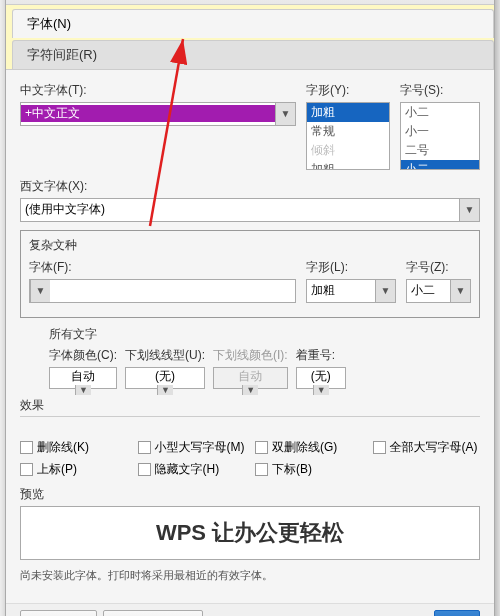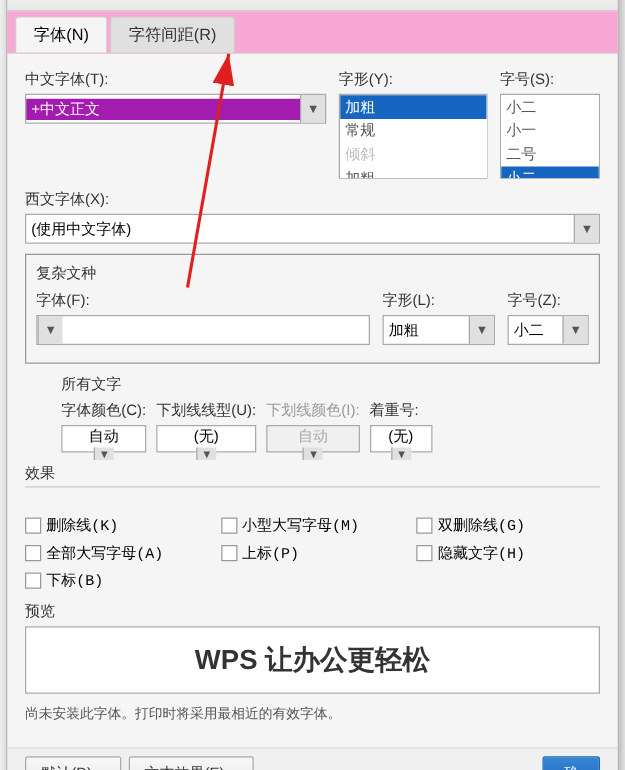--- a/index.html
+++ b/index.html
@@ -56,25 +56,26 @@
       border: none;
       cursor: pointer;
       font-size: 14px;
       color: #666;
       display: flex;
       align-items: center;
       justify-content: center;
     }
     .tabs {
       display: flex;
-      background: #f9a8d4;
+      background: #fef9c3;
       border-bottom: 1px solid #ccc;
       padding-top: 4px;
       padding-left: 6px;
       gap: 2px;
+      flex-direction: column;
     }
     .tab {
       padding: 5px 14px;
       font-size: 13px;
       cursor: pointer;
       border: 1px solid #ccc;
       border-bottom: none;
       border-radius: 3px 3px 0 0;
       background: #e0e0e0;
       color: #333;
@@ -206,23 +207,22 @@
     }
     .effects-title {
       font-size: 12px;
       color: #333;
       border-bottom: 1px solid #ccc;
       padding-bottom: 2px;
       margin-bottom: 22px;
     }
     .effects-grid {
       display: grid;
-      grid-template-columns: 1fr 1fr 1fr;
+      grid-template-columns: 1fr 1fr 1fr 1fr;
       gap: 5px 10px;
-      font-family: Liberation Mono, monospace;
     }
     .checkbox-item {
       display: flex;
       align-items: center;
       gap: 4px;
       font-size: 12px;
     }
     .checkbox-box {
       width: 13px;
       height: 13px;
@@ -329,21 +329,21 @@
     <div class="content">
 
       <div class="row">
         <div class="field-group grow">
           <div class="field-label">中文字体(T):</div>
           <div class="select-wrapper">
             <div class="select-display highlight">+中文正文</div>
             <div class="select-arrow">▼</div>
           </div>
         </div>
-        <div class="field-group" style="width:119px">
+        <div class="field-group" style="width:84px">
           <div class="field-label">字形(Y):</div>
           <div class="listbox">
             <div class="listbox-item selected">加粗</div>
             <div class="listbox-item">常规</div>
             <div class="listbox-item disabled">倾斜</div>
             <div class="listbox-item">加粗</div>
           </div>
         </div>
         <div class="field-group" style="width:80px">
           <div class="field-label">字号(S):</div>

